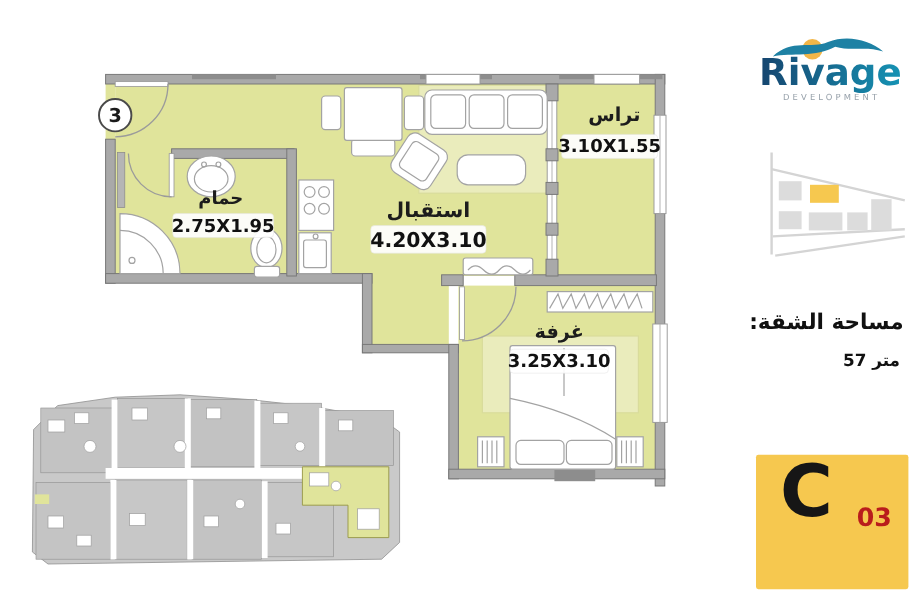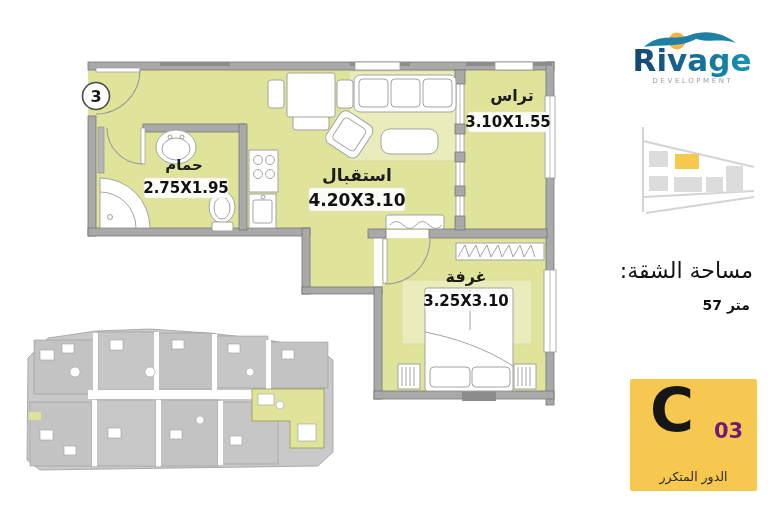--- a/index.html
+++ b/index.html
@@ -23,25 +23,25 @@
   .leaf{fill:#fff;stroke:#9a9a9a;stroke-width:.7;}
   .roomName{font-family:"DejaVu Sans",sans-serif;font-weight:bold;fill:#1c1c1c;text-anchor:middle;}
   .dims{font-family:"DejaVu Sans",sans-serif;font-weight:bold;fill:#111;text-anchor:middle;}
   .dimBox{fill:#fff;opacity:.92;stroke:#e4e4e4;stroke-width:.5;}
   .mapline{fill:none;stroke:var(--map-line);stroke-width:2;}
   .mapblock{fill:var(--map-block);}
   .siteU{fill:#fff;stroke:#9f9f9f;stroke-width:.6;}
 
   .logo{position:absolute;left:630px;top:26px;width:128px;height:62px;}
   .area-text{position:absolute;right:15px;top:258px;width:170px;}
-  .area-label{direction:rtl;font-size:22px;font-weight:normal;color:#111;}
+  .area-label{direction:rtl;font-size:18px;font-weight:bold;color:#111;}
   .area-value{direction:ltr;text-align:right;font-size:14px;font-weight:bold;color:#111;margin-top:14px;padding-right:3px;}
   .badge{position:absolute;left:630px;top:379px;width:127px;height:112px;background:var(--accent-yellow);border-radius:2px;}
   .badge-letter{position:absolute;left:20px;top:-2px;font-size:60px;font-weight:bold;color:#161616;line-height:1.1;}
-  .badge-number{position:absolute;left:84px;top:40px;font-size:21px;font-weight:bold;color:#701a75;}
+  .badge-number{position:absolute;left:84px;top:40px;font-size:21px;font-weight:bold;color:#b91c1c;}
   .badge-floor{position:absolute;left:0;right:0;bottom:7px;text-align:center;direction:rtl;
                font-size:12.5px;color:#2b2b2b;}
 </style>
 </head>
 <body>
 
 <div id="canvas">
 
   <svg id="plan-svg" width="768" height="512" viewBox="0 0 768 512">
 
@@ -273,16 +273,15 @@
   </div>
 
   <div class="area-text">
     <div class="area-label">مساحة الشقة:</div>
     <div class="area-value">57 متر</div>
   </div>
 
   <div class="badge">
     <span class="badge-letter">C</span>
     <span class="badge-number">03</span>
-    <div class="badge-floor">الدور المتكرر</div>
   </div>
 
 </div>
 
 </body></html>

